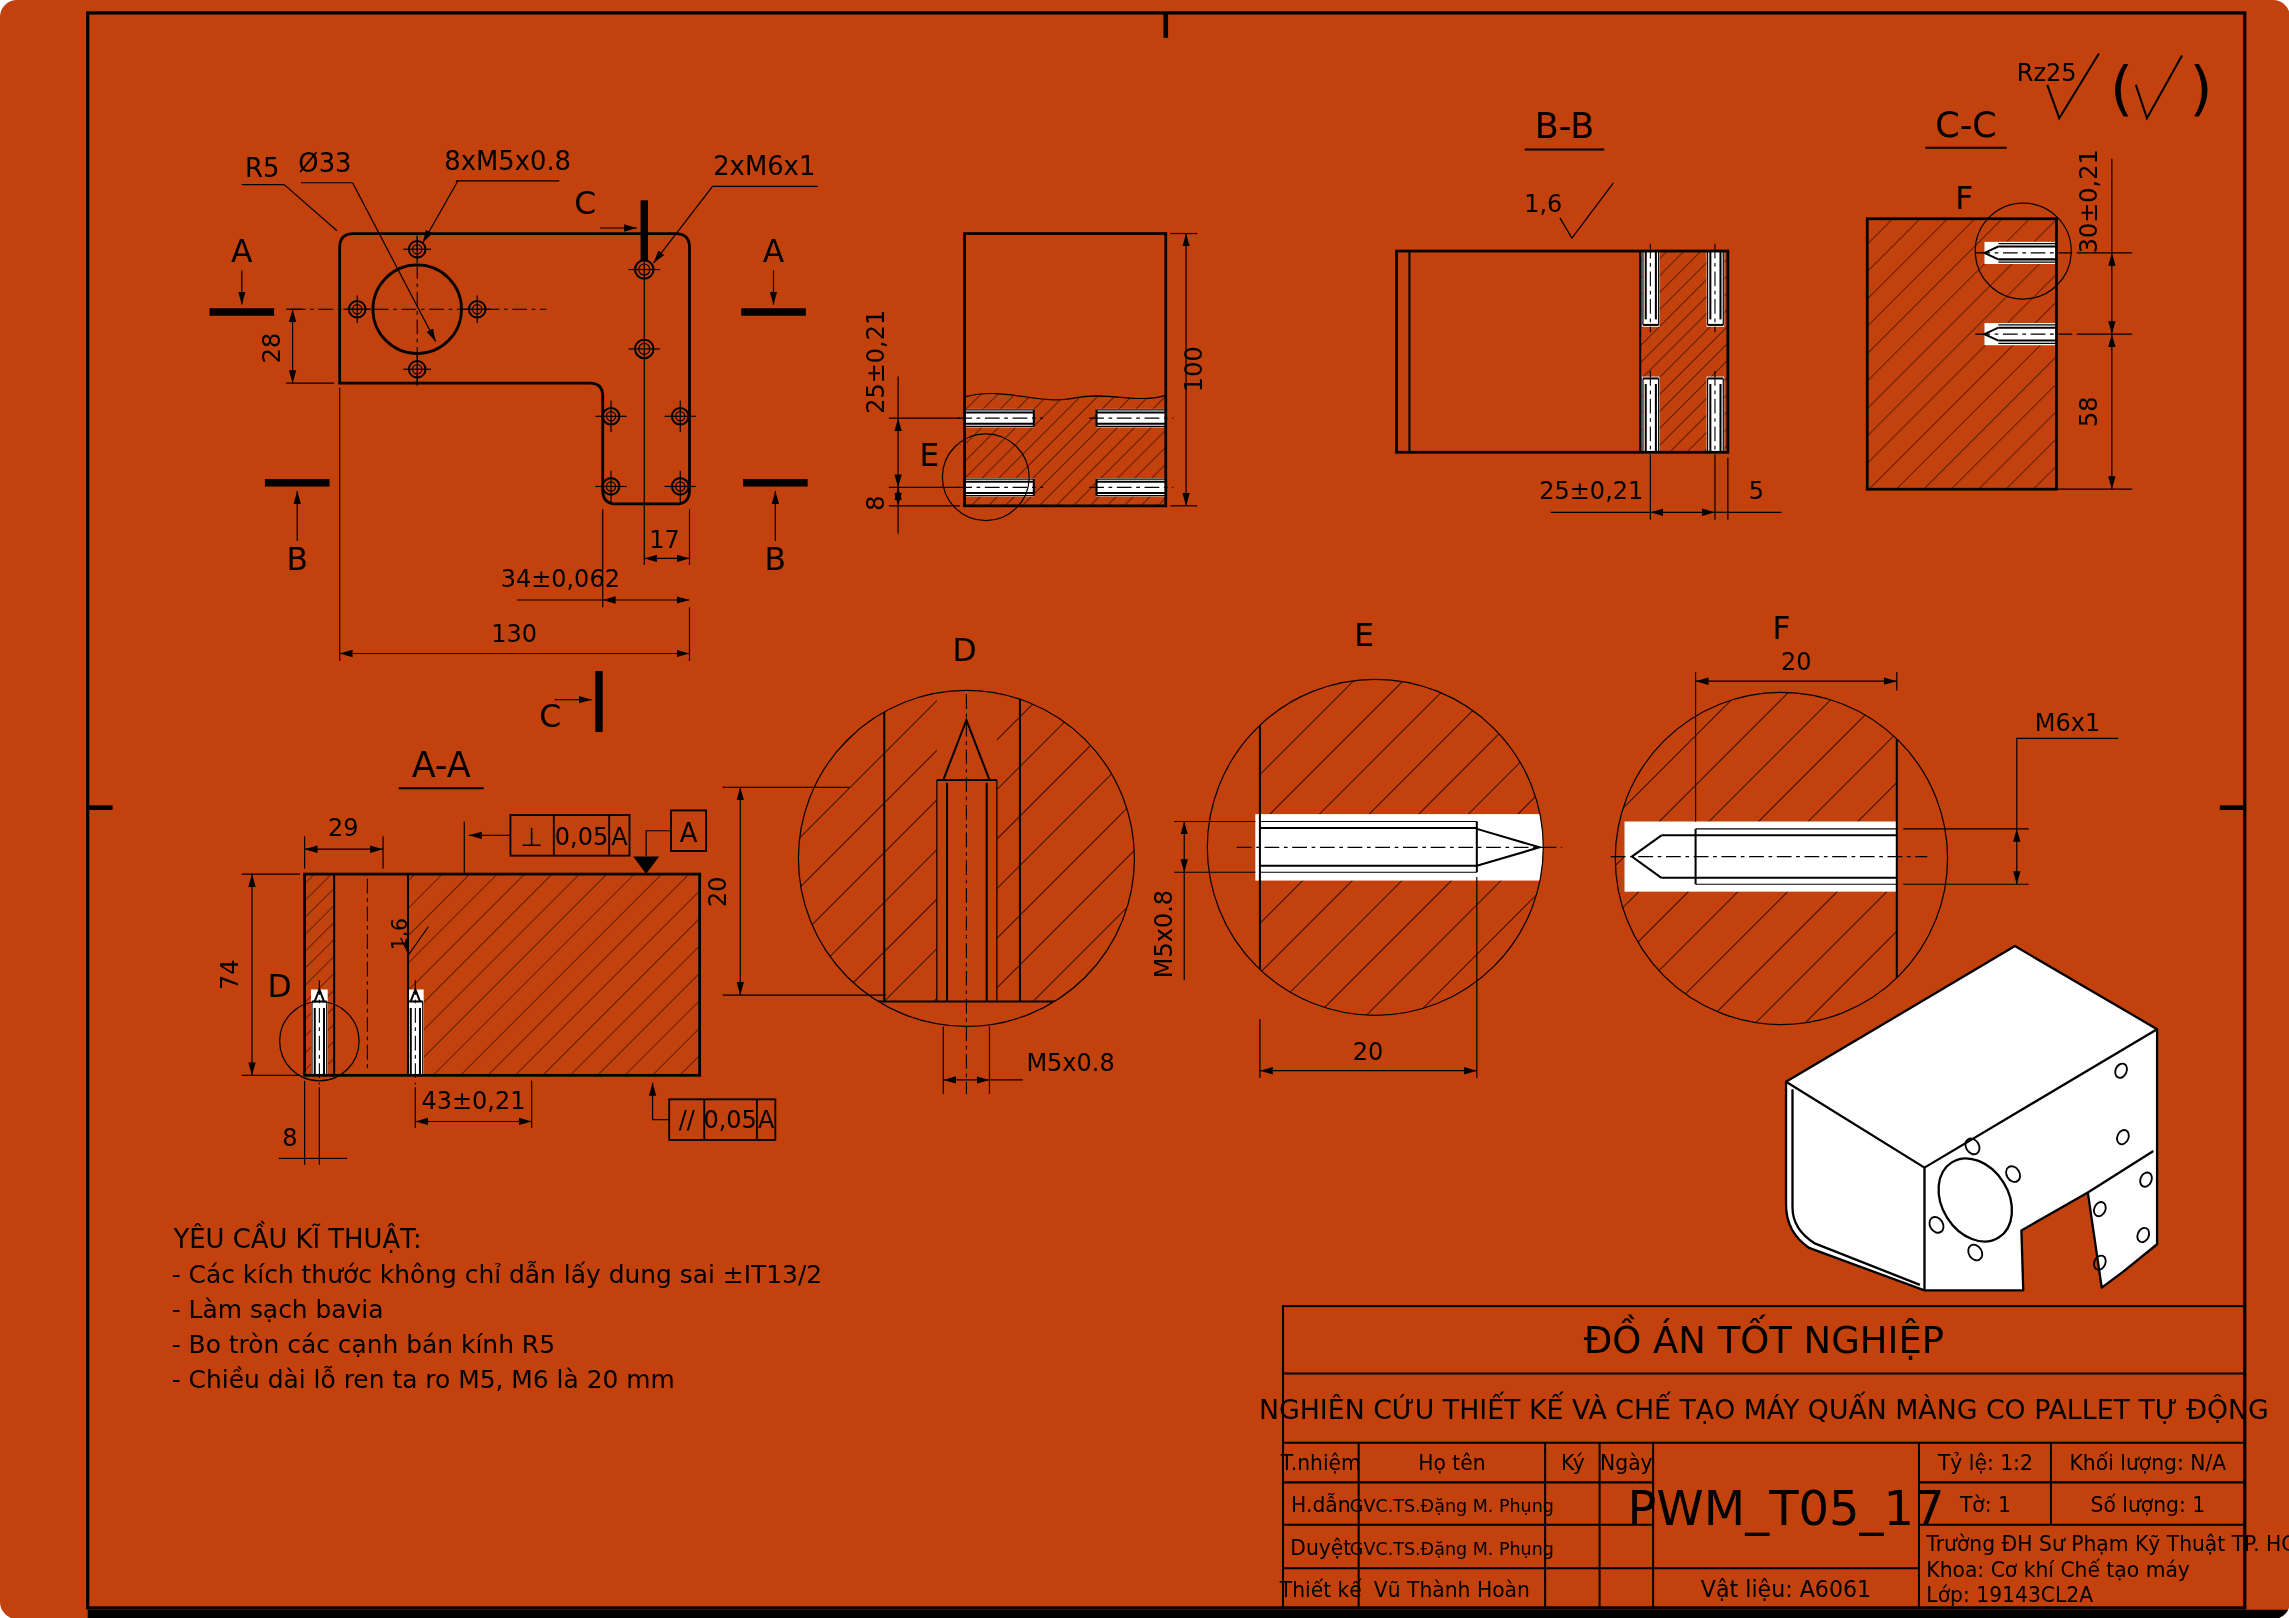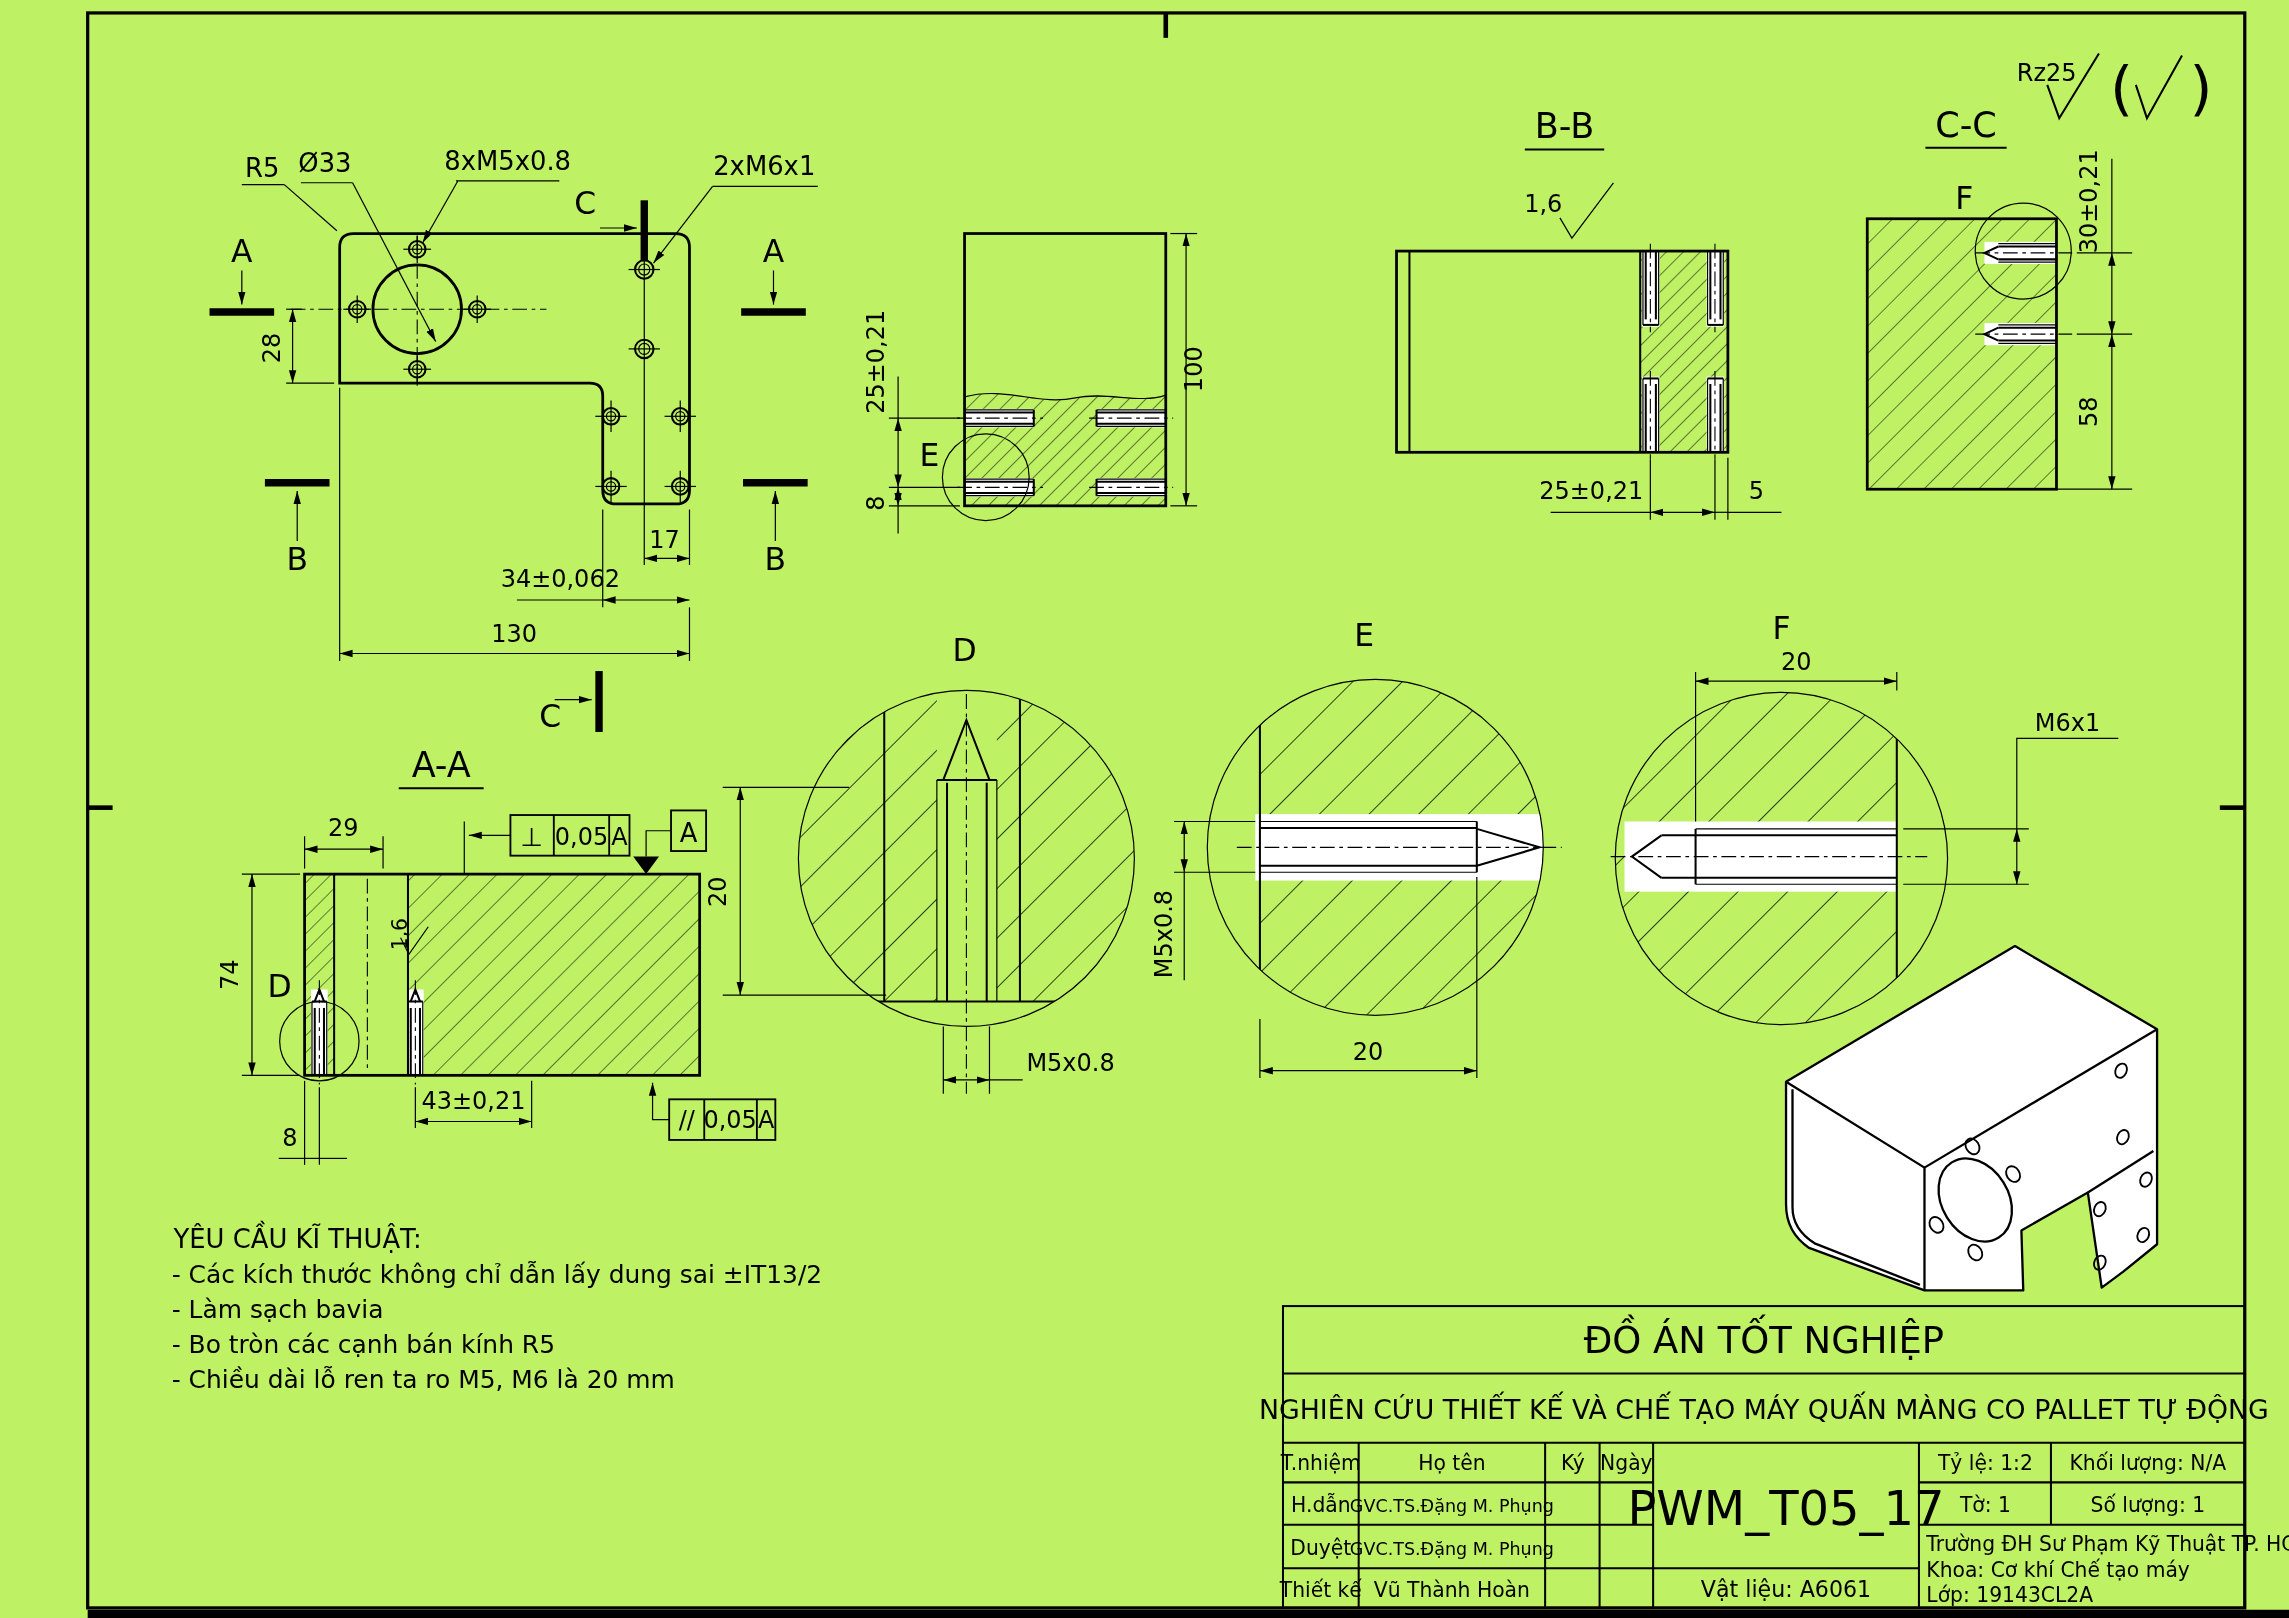--- a/index.html
+++ b/index.html
@@ -1,16 +1,16 @@
 <!DOCTYPE html>
 <html style="font-size:14.8px"><head>
 <meta charset="utf-8">
 <style>
   html,body{margin:0;padding:0;background:#ffffff;}
-  #sheet{position:relative;width:2290px;height:1619px;background:#bef264;overflow:hidden;}
+  #sheet{position:relative;width:2290px;height:1619px;background:#c2410c;overflow:hidden;border-radius:17px;}
   svg{position:absolute;left:0;top:0;}
   svg text{font-family:"DejaVu Sans",sans-serif;fill:#000;}
   .ol{stroke:#000;stroke-width:3;fill:none;}
   .ol2{stroke:#000;stroke-width:2.2;fill:none;}
   .thin{stroke:#000;stroke-width:1.3;fill:none;}
   .hatchln{stroke:#000;stroke-width:1.1;}
   .cl{stroke:#000;stroke-width:1.2;fill:none;stroke-dasharray:16 5 4 5;}
   .dim{stroke:#000;stroke-width:1.3;fill:none;}
   .bar{stroke:#000;stroke-width:8;fill:none;}
   .fcf{stroke:#000;stroke-width:2;fill:none;}

